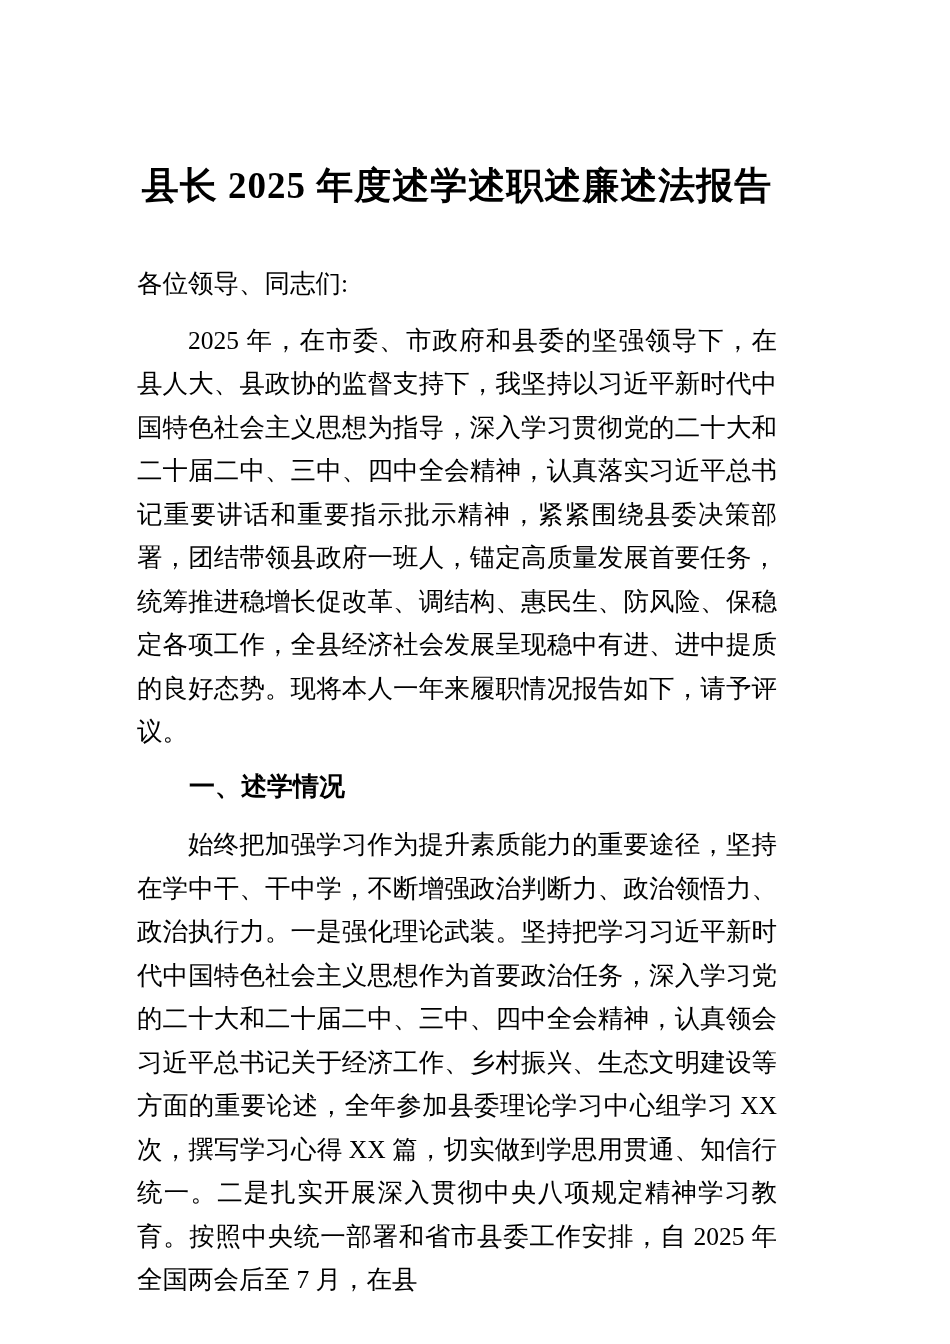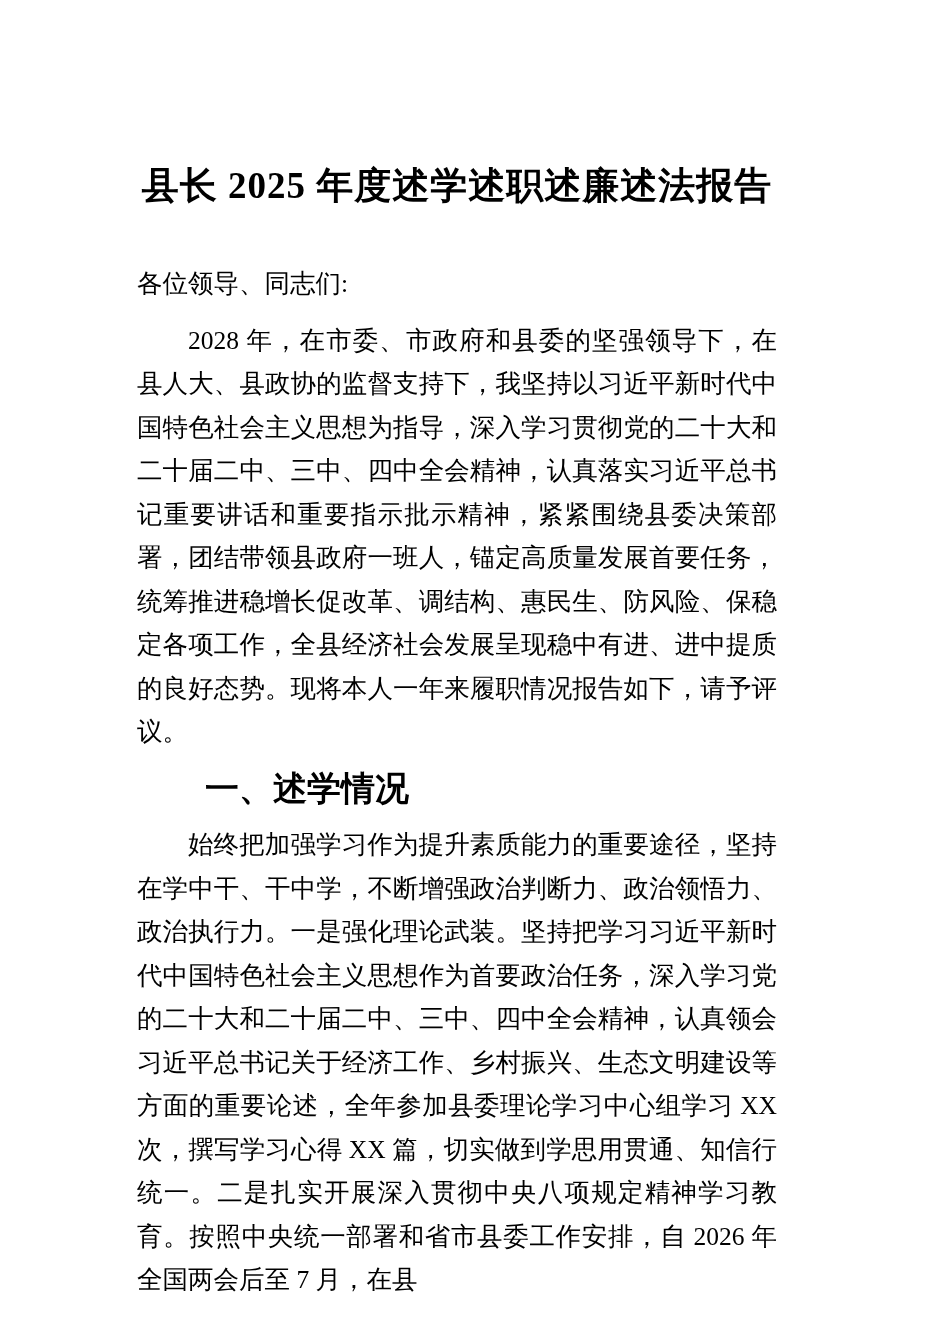--- a/index.html
+++ b/index.html
@@ -34,32 +34,32 @@
   .bodytext {
     margin-top: 52px;
     font-size: 25.5px;
     line-height: 43.5px;
     text-align: justify;
   }
   .bodytext p { margin: 13px; padding: 0; }
   .salutation { text-indent: 0; }
   .para { text-indent: 2em; }
   .heading {
-    font-family: Liberation Sans, sans-serif;
+    font-family: Liberation Mono, monospace;
     font-weight: bold;
     text-indent: 2em;
-    font-size: 34px;
+    font-size: 26px;
   }
 </style>
 </head>
 <body>
 
 <div class="page">
   <div class="doc">
     <h1 class="title">县长 2025 年度述学述职述廉述法报告</h1>
     <div class="bodytext">
       <p class="salutation">各位领导、同志们:</p>
-      <p class="para">2028 年，在市委、市政府和县委的坚强领导下，在县人大、县政协的监督支持下，我坚持以习近平新时代中国特色社会主义思想为指导，深入学习贯彻党的二十大和二十届二中、三中、四中全会精神，认真落实习近平总书记重要讲话和重要指示批示精神，紧紧围绕县委决策部署，团结带领县政府一班人，锚定高质量发展首要任务，统筹推进稳增长促改革、调结构、惠民生、防风险、保稳定各项工作，全县经济社会发展呈现稳中有进、进中提质的良好态势。现将本人一年来履职情况报告如下，请予评议。</p>
+      <p class="para">2025 年，在市委、市政府和县委的坚强领导下，在县人大、县政协的监督支持下，我坚持以习近平新时代中国特色社会主义思想为指导，深入学习贯彻党的二十大和二十届二中、三中、四中全会精神，认真落实习近平总书记重要讲话和重要指示批示精神，紧紧围绕县委决策部署，团结带领县政府一班人，锚定高质量发展首要任务，统筹推进稳增长促改革、调结构、惠民生、防风险、保稳定各项工作，全县经济社会发展呈现稳中有进、进中提质的良好态势。现将本人一年来履职情况报告如下，请予评议。</p>
       <p class="heading">一、述学情况</p>
-      <p class="para">始终把加强学习作为提升素质能力的重要途径，坚持在学中干、干中学，不断增强政治判断力、政治领悟力、政治执行力。一是强化理论武装。坚持把学习习近平新时代中国特色社会主义思想作为首要政治任务，深入学习党的二十大和二十届二中、三中、四中全会精神，认真领会习近平总书记关于经济工作、乡村振兴、生态文明建设等方面的重要论述，全年参加县委理论学习中心组学习 XX 次，撰写学习心得 XX 篇，切实做到学思用贯通、知信行统一。二是扎实开展深入贯彻中央八项规定精神学习教育。按照中央统一部署和省市县委工作安排，自 2026 年全国两会后至 7 月，在县</p>
+      <p class="para">始终把加强学习作为提升素质能力的重要途径，坚持在学中干、干中学，不断增强政治判断力、政治领悟力、政治执行力。一是强化理论武装。坚持把学习习近平新时代中国特色社会主义思想作为首要政治任务，深入学习党的二十大和二十届二中、三中、四中全会精神，认真领会习近平总书记关于经济工作、乡村振兴、生态文明建设等方面的重要论述，全年参加县委理论学习中心组学习 XX 次，撰写学习心得 XX 篇，切实做到学思用贯通、知信行统一。二是扎实开展深入贯彻中央八项规定精神学习教育。按照中央统一部署和省市县委工作安排，自 2025 年全国两会后至 7 月，在县</p>
     </div>
   </div>
 </div>
 
 </body></html>

